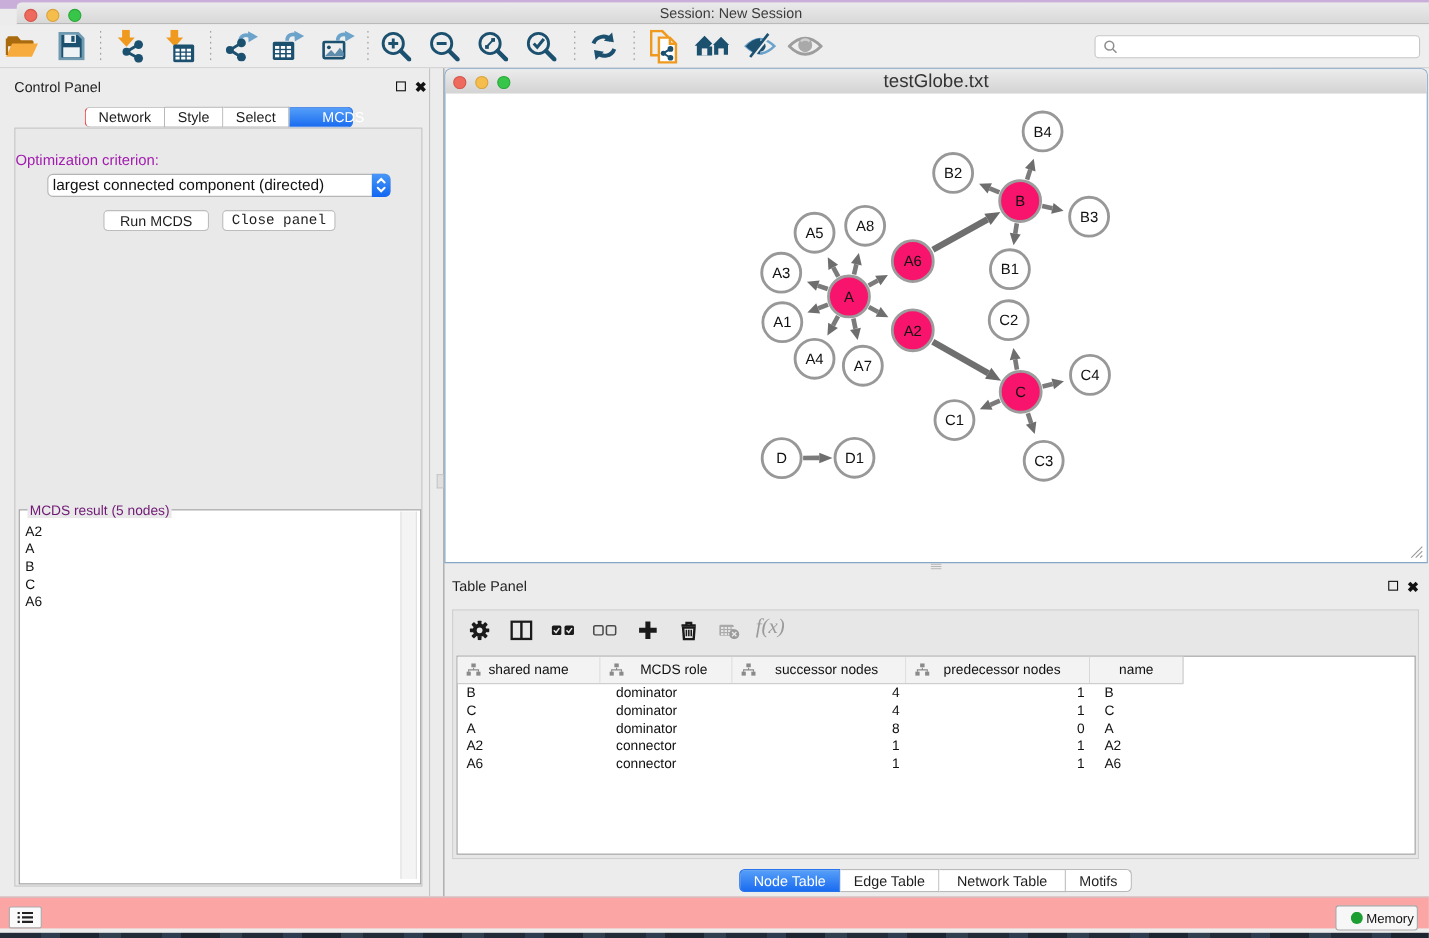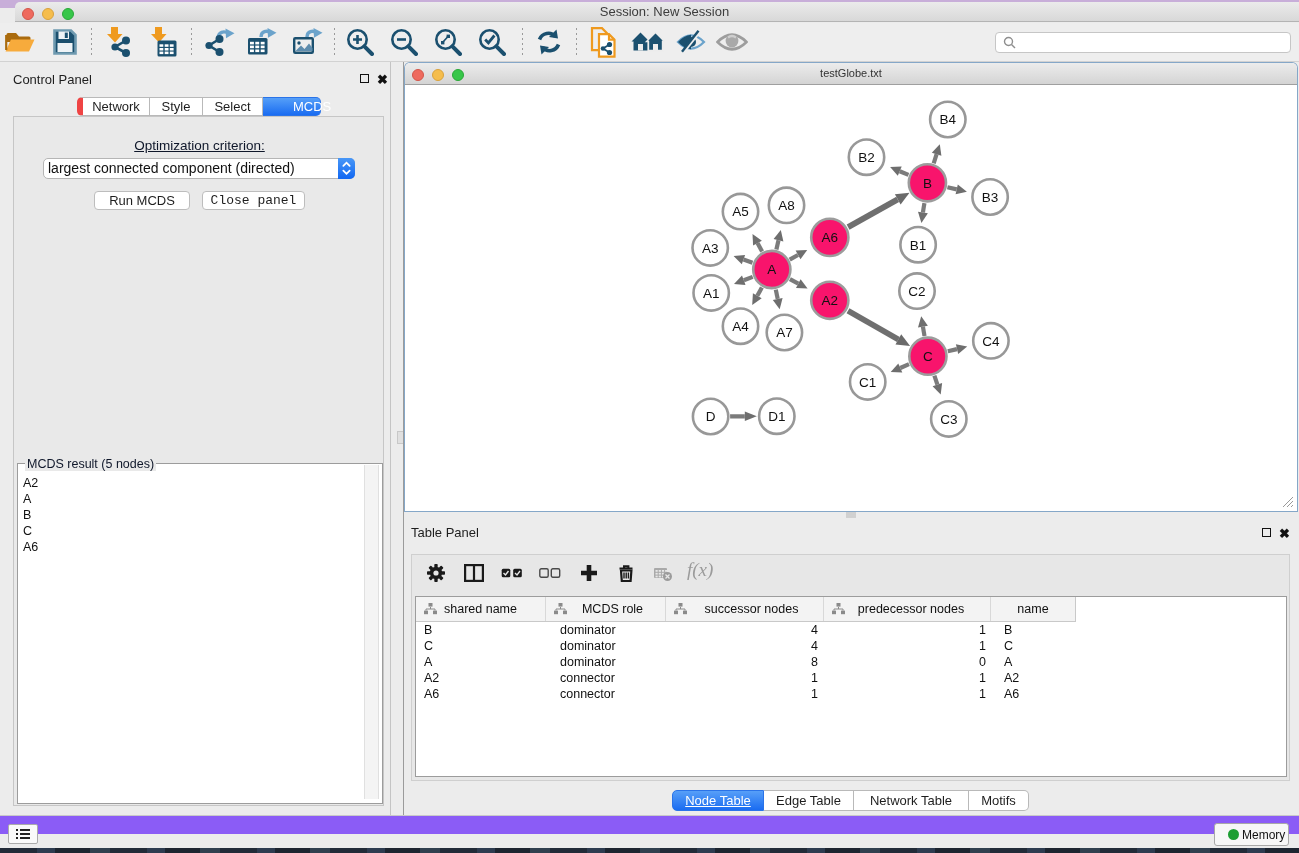--- a/index.html
+++ b/index.html
@@ -23,63 +23,63 @@
 
 
 #cpanel { left:0; top:62px; width:391px; height:753px; background:#ececec; border-right:1px solid #c4c4c4; }
 .phead { font-size:13px; color:#1e1e1e; }
 .ficon { position:absolute; width:9px; height:9px; border:1.5px solid #111; }
 .xicon { position:absolute; font-size:13px; font-weight:bold; color:#111; line-height:10px; }
 #cp-box { position:absolute; left:13px; top:54px; width:371px; height:690px; background:#e9e9e9; border:1px solid #c6c6c6; }
 .tabrow { position:absolute; display:flex; }
 .tab { height:19px; line-height:18px; font-size:13px; color:#1e1e1e; text-align:center;
   background:#fff; border:1px solid #b9b9b9; border-left:none; }
-.tab:first-child { border-left:6px solid #ef4444; border-radius:5px 0 0 5px; }
+.tab:first-child { border-left:1px solid #ef4444; border-radius:5px 0 0 5px; }
 .tab:last-child { border-radius:0 5px 5px 0; }
 .tab.sel { background:linear-gradient(#559ff8,#1a6cf1); color:#fff; border-color:#2a73e8;padding-left:30px; }
-#optlabel { left:0; top:21px; width:371px; text-align:center; font-size:13.5px; color:#0f172a;text-decoration:underline; }
+#optlabel { left:0; top:21px; width:371px; text-align:left; font-size:13.5px; color:#a21caf; }
 #dropdown { left:29px; top:41px; width:312px; height:21px; background:#fff; border:1px solid #b5b5b5; border-radius:5px; font-size:14px; color:#111; line-height:19px; padding-left:4px; }
 #stepper { position:absolute; right:-1px; top:-1px; width:17px; height:21px; border-radius:0 5px 5px 0;
   background:linear-gradient(#4897f7,#1167f2); }
 .chev { position:absolute; left:4px; width:9px; height:9px; color:#fff; }
 .btn { position:absolute; height:19px; background:#fff; border:1px solid #bdbdbd; border-radius:4px;
   font-size:13px; color:#1e1e1e; text-align:center; line-height:17px; }
 #mcdsbox { left:3px; top:346px; width:366px; height:341px; border:1px solid #9c9c9c; background:#fff; }
-#mcdstitle { position:absolute; left:7px; top:-7px; background:#e9e9e9; padding:0 2px; font-size:12.5px; color:#0f172a; }
+#mcdstitle { position:absolute; left:7px; top:-7px; background:#e9e9e9; padding:0 2px; font-size:12.5px; color:#701a75; }
 #mcdslist { position:absolute; left:0; top:1px; width:346px; height:334px; font-size:12.5px; color:#111; padding:10px 0 0 5px; line-height:16px; }
 #mcdssb { position:absolute; right:3px; top:1px; width:15px; height:334px; background:#f4f4f4; border-left:1px solid #e0e0e0; border-right:1px solid #e0e0e0; }
 
 
 #netwin { left:405px; top:63px; width:892px; height:448px; border-radius:5px 5px 0 0;
   box-shadow:0 0 0 1px #85a7c8; background:#fff; }
 #nettitle { position:absolute; left:0; top:0; width:100%; height:22px;
   background:linear-gradient(#ececec,#d4d4d4); border-bottom:1px solid #9f9f9f; border-radius:5px 5px 0 0; }
 #nettitle .dot { position:absolute; top:6px; width:12px; height:12px; border-radius:50%; }
-#nettitle .t { width:100%; text-align:center; font-size:11px; color:#333; line-height:21px; }
+#nettitle .t { width:100%; text-align:center; font-size:17px; color:#333; line-height:21px; }
 #netcanvas { position:absolute; left:1px; top:23px; width:890px; height:424px; background:#fff; }
 
 
 #tpanel { left:405px; top:519px; width:894px; height:296px; background:#ececec; }
 #tbox { position:absolute; left:6px; top:35px; width:879px; height:227px; background:#e7e7e7; border:1px solid #cfcfcf; }
 #ttools { position:absolute; left:0; top:0; width:100%; height:41px; }
 #ttable { position:absolute; left:3px; top:41px; width:872px; height:181px; background:#fff; border:1px solid #9c9c9c; }
 .th { position:absolute; top:0; height:24px; background:#f3f3f3; border-right:1px solid #d8d8d8;
   font-size:12.5px; color:#111; text-align:center; line-height:24px; }
 #thead-line { position:absolute; left:0; top:24px; width:660px; height:1px; background:#c9c9c9; }
 .tr { position:absolute; left:0; width:100%; height:17px; font-size:12.5px; color:#111; }
 .tr span { position:absolute; top:1px; }
 .btabs { position:absolute; display:flex; }
 .btab { height:21px; line-height:20px; font-size:13px; color:#1e1e1e; text-align:center;
   background:#fff; border:1px solid #b9b9b9; border-left:none; }
-.btab:first-child { border-left:1px solid #b9b9b9; border-radius:5px 0 0 5px;text-decoration:underline; }
+.btab:first-child { border-left:1px solid #b9b9b9; border-radius:5px 0 0 5px; }
 .btab:last-child { border-radius:0 5px 5px 0; }
 .btab.sel { background:linear-gradient(#579ff8,#1a6cf1); color:#fff; border-color:#2a73e8; }
 
 
-#statusbar { left:0; top:815px; width:1299px; height:19px; background:#8b5cf6; border-top:1px solid #c9c9c9; }
+#statusbar { left:0; top:815px; width:1299px; height:29px; background:#fca5a5; border-top:1px solid #c9c9c9; }
 #listbtn { position:absolute; left:8px; top:8px; width:30px; height:20px; background:#fafafa; border:1px solid #ababab; border-radius:2px; }
 #membtn { position:absolute; left:1214px; top:7px; width:75px; height:23px; background:#f7f7f7; border:1px solid #a8a8a8; border-radius:3px; font-size:12px; color:#111; }
 #bottomstrip { left:0; top:848px; width:1299px; height:5px; background:repeating-linear-gradient(90deg,#222b38 0 37px,#2e3c50 37px 55px,#1d2530 55px 90px,#31404f 90px 110px); }
 </style>
 </head>
 <body>
 
 <div class="abs" id="purpletop"></div>
 <div class="abs" id="titlebar">
   <div class="dot" style="left:7px; background:#ee6a5e; border:0.5px solid #d35549;"></div>

